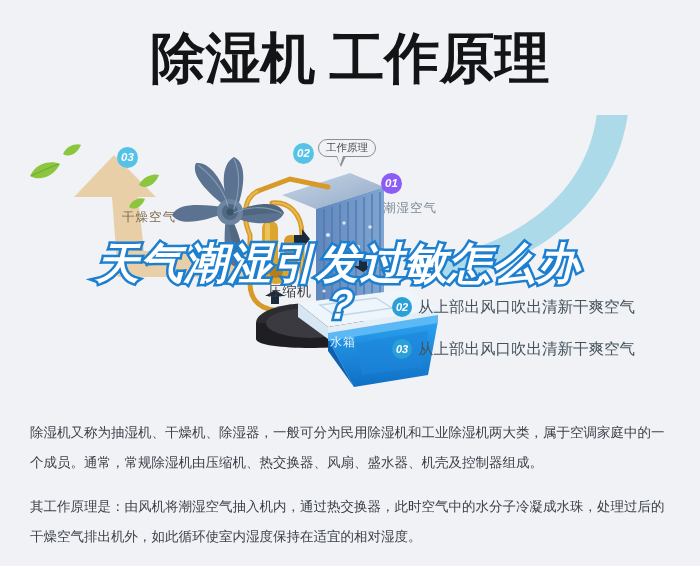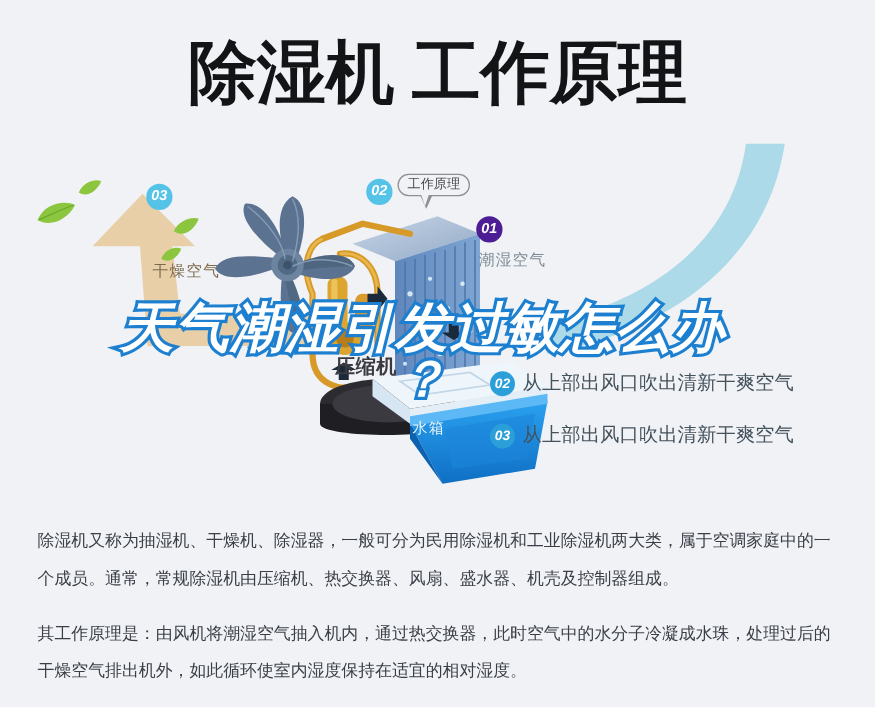--- a/index.html
+++ b/index.html
@@ -103,31 +103,31 @@
     background: #55c2e8;
     color: #ffffff;
     font-size: 11.5px;
     font-weight: 700;
     line-height: 21px;
     text-align: center;
     font-style: italic;
   }
   .badge.b03 { left: 117px; top: 22px; }
   .badge.b02 { left: 293px; top: 18px; }
-  .badge.b01 { left: 381px; top: 48px; background: #4c1d95; }
+  .badge.b01 { left: 381px; top: 48px; background: #8b5cf6; }
 
   
   .lab {
     position: absolute;
     font-size: 12px;
     white-space: nowrap;
   }
   .lab-dry  { left: 122px; top: 84px;  color: #7d6a4e; font-size: 12.5px; letter-spacing: 1px; }
   .lab-humid{ left: 383px; top: 75px;  color: #7b8a93; font-size: 12.5px; letter-spacing: 1px; }
-  .lab-comp { left: 268px; top: 158px; color: #3a3a40; font-size: 16px; letter-spacing: .5px; font-weight: bold;}
+  .lab-comp { left: 268px; top: 158px; color: #3a3a40; font-size: 14px; letter-spacing: .5px;}
   .lab-tank { left: 330px; top: 209px; color: #eaf4fb; font-size: 12px; letter-spacing: 1px; }
 
   
   .legend { position: absolute; left: 392px; top: 295px; width: 300px; }
   .legend-row { position: relative; height: 32px; }
   .legend-badge {
     position: absolute; left: 0; top: 2px;
     width: 20px; height: 20px; border-radius: 50%;
     background: #2a9fd8; color: #fff;
     font-size: 11px; font-weight: 700; font-style: italic;

